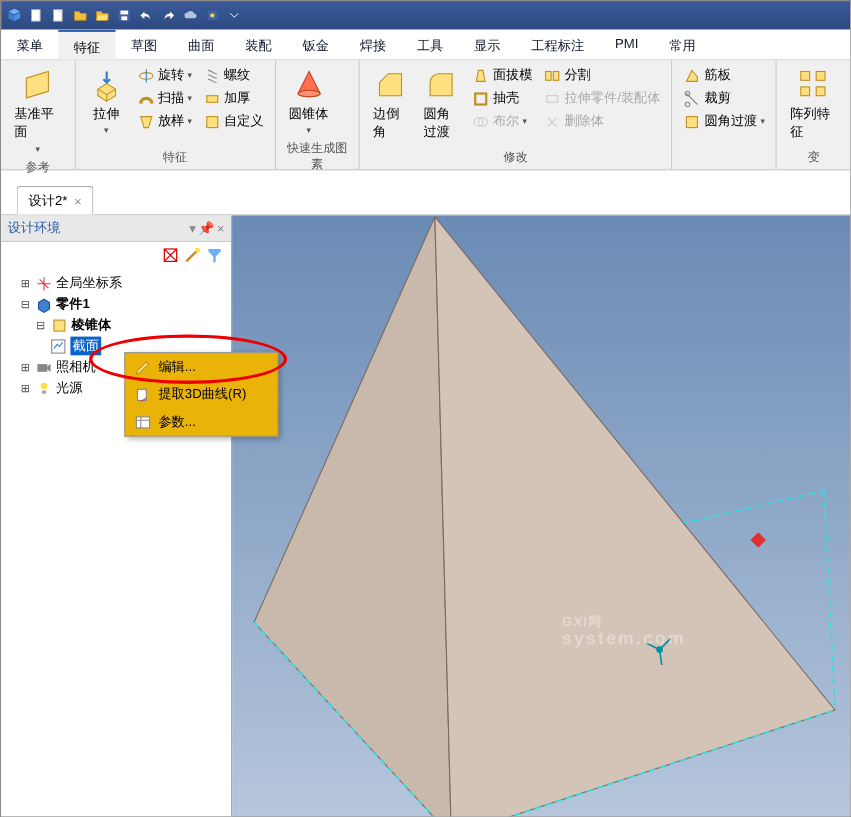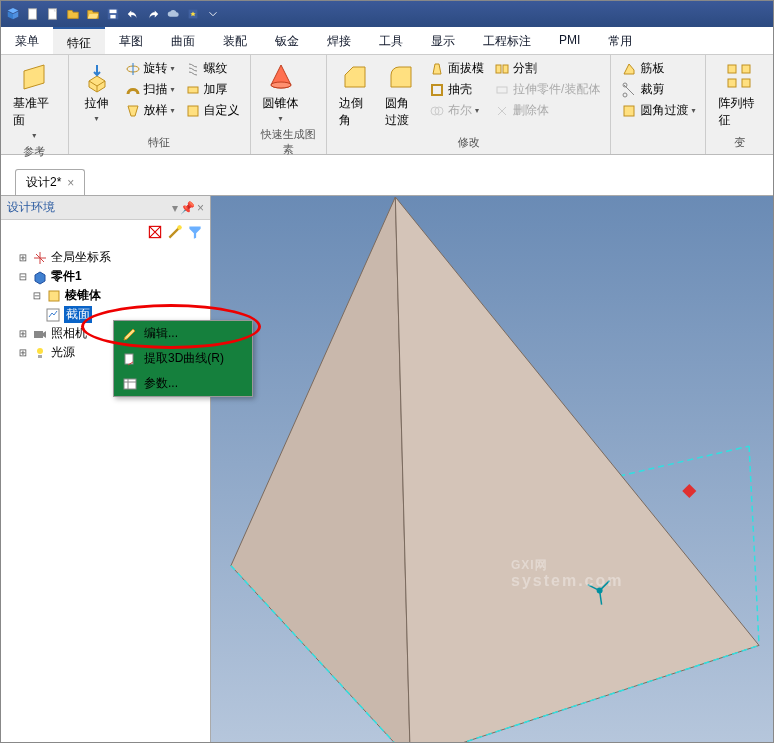--- a/index.html
+++ b/index.html
@@ -39,21 +39,21 @@
     .tree { padding: 4px 2px; position: relative; }
     .tree-item { display: flex; align-items: center; gap: 3px; padding: 1px 2px; cursor: pointer; white-space: nowrap; }
     .tree-item .expander { width: 12px; text-align: center; color: #555; font-size: 10px; }
     .tree-item .node-icon { width: 16px; height: 16px; flex-shrink: 0; }
     .tree-indent-1 { padding-left: 14px; }
     .tree-indent-2 { padding-left: 28px; }
     .tree-indent-3 { padding-left: 42px; }
     .tree-item.selected .label { background: #0a64c8; color: #fff; padding: 0 2px; }
     .tree-item .bold { font-weight: bold; }
     
-    .context-menu { position: absolute; left: 112px; top: 76px; width: 140px; background: #15803d; border: 1px solid #999; box-shadow: 2px 2px 5px rgba(0,0,0,0.3); z-index: 100; }
+    .context-menu { position: absolute; left: 112px; top: 76px; width: 140px; background: #eab308; border: 1px solid #999; box-shadow: 2px 2px 5px rgba(0,0,0,0.3); z-index: 100; }
     .context-menu .cm-item { display: flex; align-items: center; gap: 6px; padding: 4px 8px; cursor: pointer; }
     .context-menu .cm-icon { width: 16px; height: 16px; flex-shrink: 0; }
     
     .annotation { position: absolute; left: 80px; top: 60px; width: 180px; height: 45px; border: 3px solid #e00; border-radius: 50%; pointer-events: none; z-index: 200; }
     
     .viewport { flex: 1; position: relative; background: linear-gradient(#6a8bb5, #b8c8dd); overflow: hidden; }
     .viewport svg { width: 100%; height: 100%; }
     .watermark { position: absolute; left: 300px; top: 340px; font-size: 36px; color: rgba(255,255,255,0.35); font-weight: bold; pointer-events: none; letter-spacing: 1px; }
     .watermark .sub { font-size: 16px; display:block; margin-top:-6px; letter-spacing: 2px; }
   </style>

